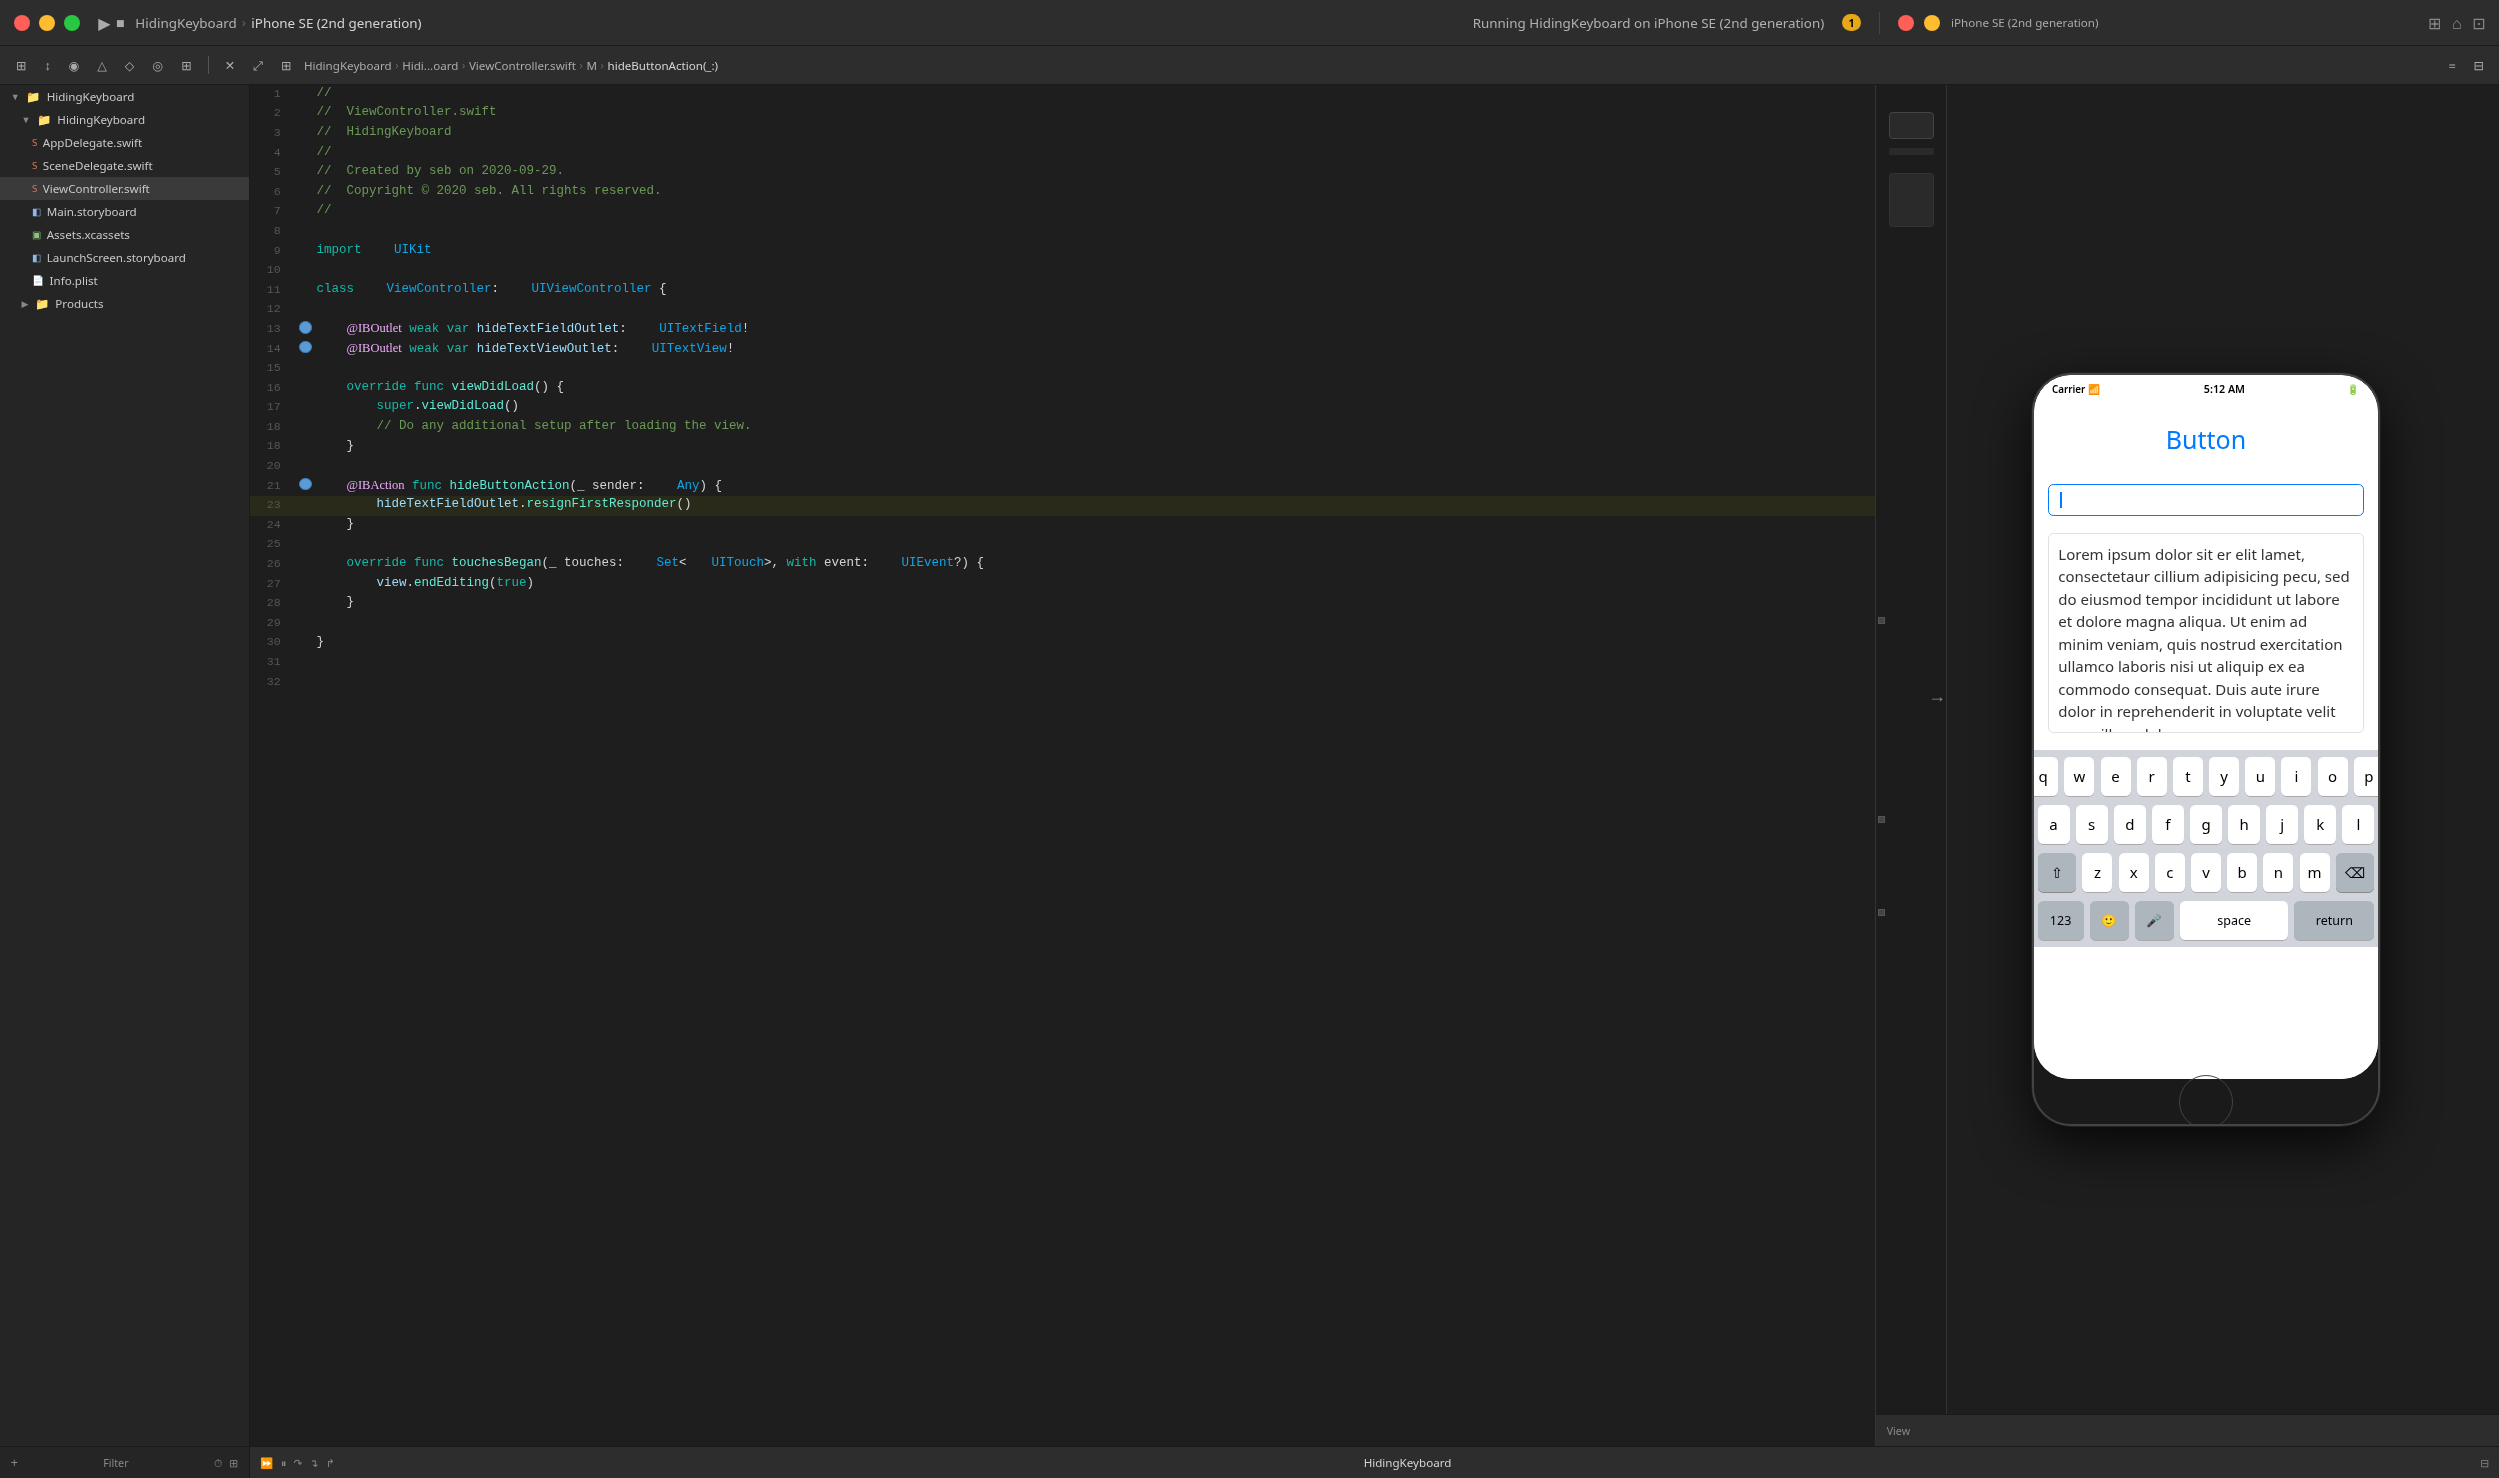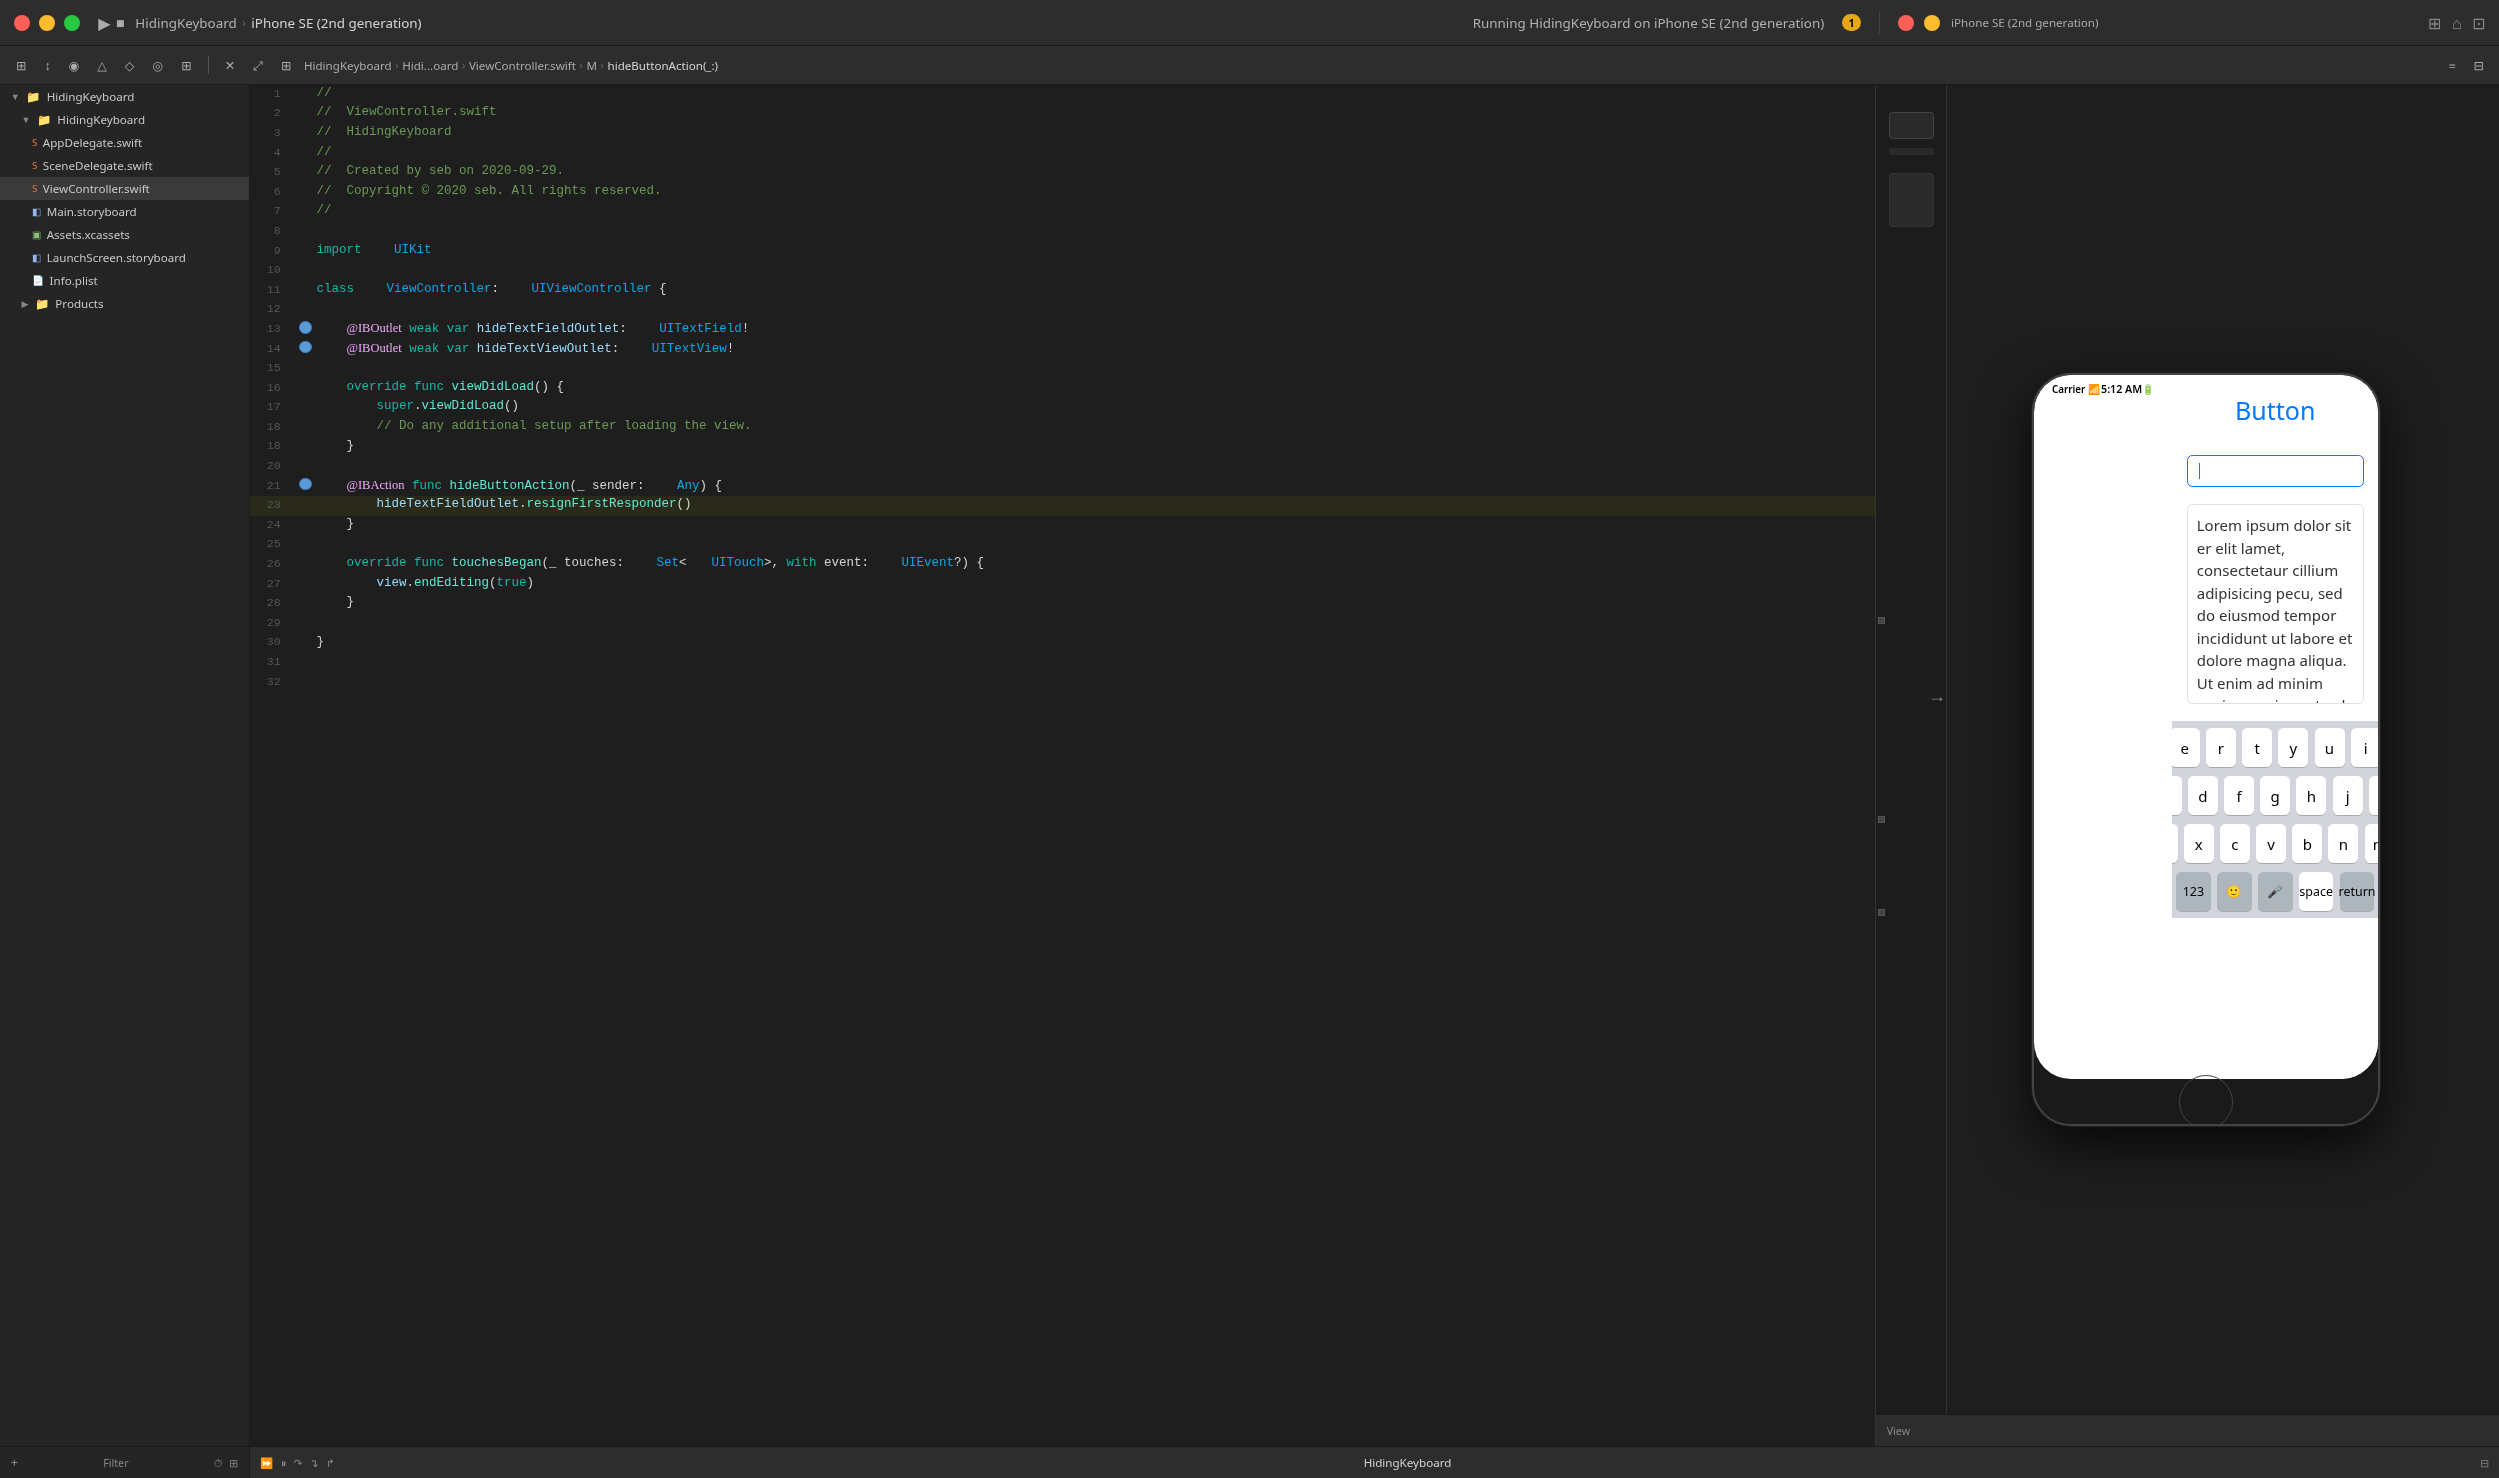--- a/index.html
+++ b/index.html
@@ -218,21 +218,21 @@
       flex-direction: column;
       position: relative;
     }
     .iphone-screen {
       flex: 1;
       background: #fff;
       margin: 0;
       border-radius: 37px;
       overflow: hidden;
       display: flex;
-      flex-direction: row;
+      flex-direction: column;
     }
 
     
     .status-bar {
       height: 28.6px;
       background: #fff;
       display: flex;
       align-items: center;
       padding: 0 18px;
       font-size: 10.7px;

